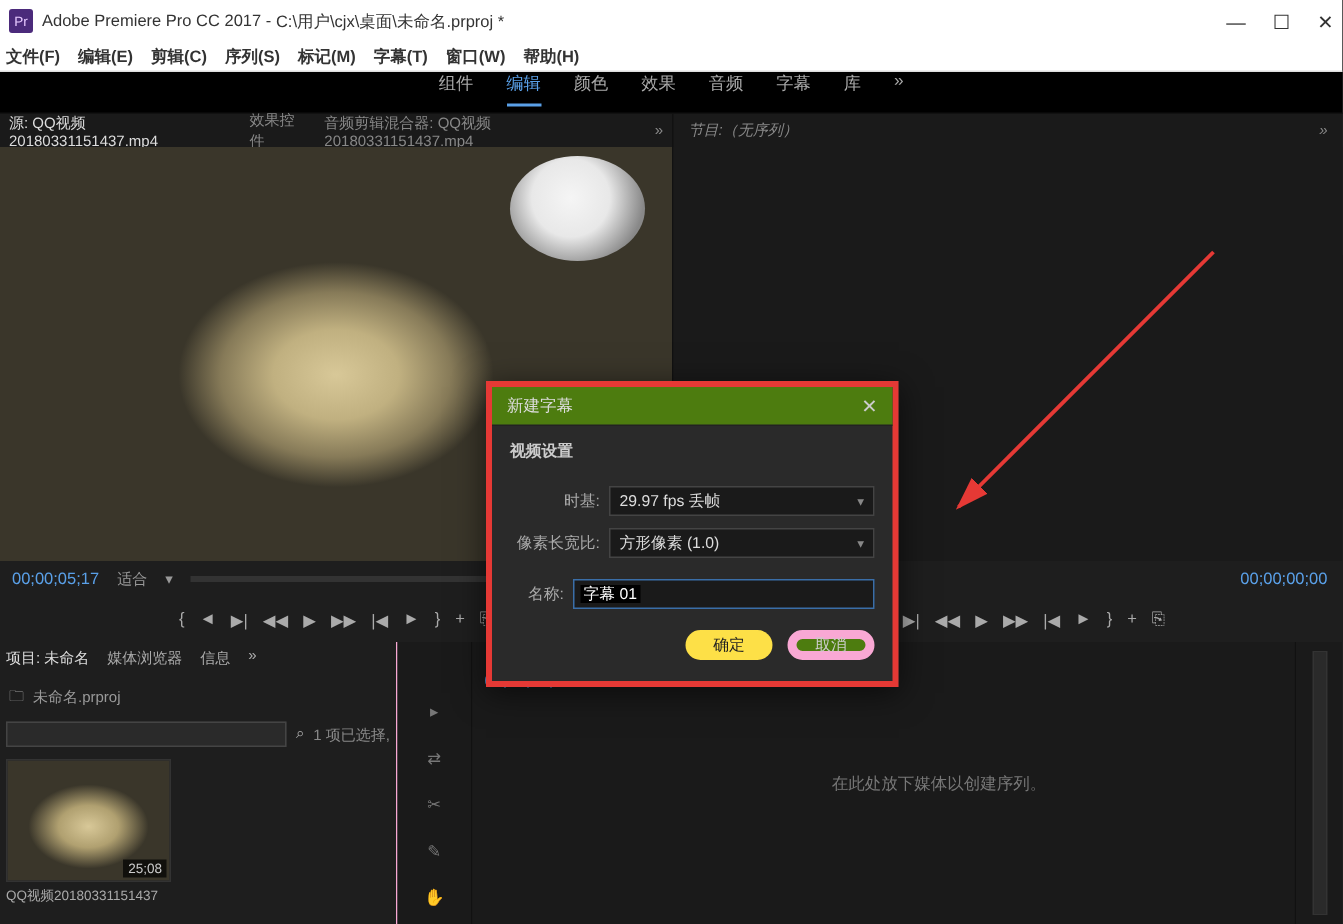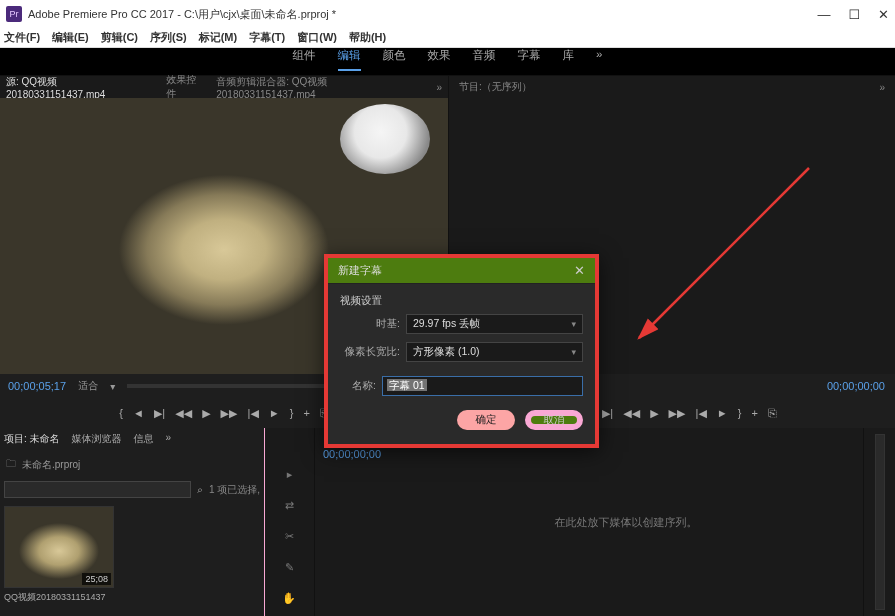--- a/index.html
+++ b/index.html
@@ -23,21 +23,21 @@
   radial-gradient(ellipse 140px 100px at 50% 55%, #d8c898 0%, #c0b080 30%, #867a58 55%, #3a362a 75%),
   linear-gradient(135deg, #2a2824 0%, #4a443a 100%); }
 .source-viewer .bowl { position: absolute; top: 2%; right: 4%; width: 90px; height: 70px; background: radial-gradient(circle at 45% 40%, #f5f5f5 0%, #e8e8e8 40%, #888 75%); border-radius: 50%; }
 .timecode-bar { height: 24px; display: flex; align-items: center; padding: 0 8px; color: #5aa0e8; font-size: 11px; background: #1e1e1e; gap: 12px; }
 .timecode-bar .fit { color: #999; font-size: 10px; }
 .timecode-bar .scrubber { flex: 1; height: 4px; background: #333; position: relative; }
 .timecode-bar .icons { color: #888; font-size: 10px; letter-spacing: 6px; }
 .transport { height: 30px; display: flex; align-items: center; justify-content: center; gap: 10px; color: #aaa; font-size: 11px; background: #1e1e1e; }
 .transport span { cursor: pointer; }
 .right-pane { flex: 1; background: #1a1a1a; border-left: 1px solid #111; display: flex; flex-direction: column; }
-.program-tabs { height: 22px; display: flex; align-items: center; padding: 0 10px; color: #888; font-size: 10px; gap: 0; }
+.program-tabs { height: 22px; display: flex; align-items: center; padding: 0 10px; color: #888; font-size: 10px; gap: 0; font-style: italic; }
 .program-viewer { flex: 1; background: #1a1a1a; position: relative; }
 .program-viewer svg { position: absolute; top: 0; left: 0; }
 .program-timecode { height: 24px; display: flex; align-items: center; justify-content: flex-end; padding: 0 10px; color: #5aa0e8; font-size: 11px; background: #1e1e1e; }
 .lower { display: flex; height: calc(100% - 28px - 20px - 28px - 352px); }
 .project-panel { width: 265px; background: #1e1e1e; border-right: 1px solid #f9a8d4; padding: 4px; color: #aaa; font-size: 10px; }
 .project-tabs { display: flex; gap: 12px; margin-bottom: 6px; }
 .project-tabs span { cursor: pointer; }
 .project-tabs .active { color: #ddd; }
 .project-path { display: flex; align-items: center; gap: 6px; padding: 4px 2px; color: #999; }
 .project-search { margin: 4px 0; display: flex; align-items: center; gap: 6px; }
@@ -52,34 +52,34 @@
 .timeline-tc { color: #5aa0e8; font-size: 11px; padding: 20px 8px 4px; }
 .timeline-empty { flex: 1; display: flex; align-items: center; justify-content: center; color: #777; font-size: 11px; }
 .audio-meter { width: 32px; background: #1a1a1a; border-left: 1px solid #111; display: flex; flex-direction: column; align-items: center; padding: 6px 0; gap: 2px; font-size: 8px; color: #666; }
 .meter-bar { width: 10px; flex: 1; background: linear-gradient(to top, #2a2a2a 0%, #2a2a2a 100%); border: 1px solid #333; }
 
 
 .dialog-wrap { position: absolute; top: 254px; left: 324px; width: 275px; border: 4px solid #e53935; background: #2a2a2a; box-shadow: 0 4px 20px rgba(0,0,0,.6); }
 .dlg-title { height: 26px; background: #4d7c0f; display: flex; align-items: center; padding: 0 10px; color: #ddd; font-size: 11px; border-bottom: 1px solid #222; }
 .dlg-close { margin-left: auto; cursor: pointer; font-size: 13px; color: #ccc; }
 .dlg-body { padding: 10px 12px 14px; color: #bbb; font-size: 10.5px; }
-.dlg-section-label { margin-bottom: 6px; color: #ccc; }
+.dlg-section-label { margin-bottom: 16px; color: #ccc; font-weight: bold; }
 .dlg-row { display: flex; align-items: center; margin-bottom: 8px; gap: 6px; }
 .dlg-row label { width: 60px; text-align: right; color: #aaa; }
 .dlg-row label.short { width: 26px; }
 .dlg-field { background: #1a1a1a; border: 1px solid #444; color: #5aa0e8; font-size: 10.5px; padding: 2px 6px; min-width: 48px; }
 .dlg-select { background: #1a1a1a; border: 1px solid #444; color: #ddd; font-size: 10.5px; padding: 2px 6px; flex: 1; display: flex; align-items: center; justify-content: space-between; cursor: pointer; }
 .dlg-select .chev { font-size: 9px; color: #888; }
 .dlg-name-row { display: flex; align-items: center; margin-top: 14px; gap: 6px; }
 .dlg-name-row label { width: 36px; text-align: right; color: #aaa; }
 .dlg-name-input { flex: 1; background: #1a1a1a; border: 1px solid #3a6ea8; color: #fff; font-size: 10.5px; padding: 2px 4px; }
-.dlg-name-input span { background: #737373; padding: 0 2px; }
+.dlg-name-input span { background: #000000; padding: 0 2px; }
 .dlg-buttons { display: flex; justify-content: flex-end; gap: 10px; margin-top: 14px; }
 .dlg-btn { width: 58px; height: 20px; border-radius: 10px; font-size: 10.5px; display: flex; align-items: center; justify-content: center; cursor: pointer; }
-.dlg-btn.ok { background: #fca5a5; color: #222; }
+.dlg-btn.ok { background: #fde047; color: #222; }
 .dlg-btn.cancel { background: #4d7c0f; color: #ccc; border: 6px solid #f9a8d4; }
 </style>
 </head>
 <body>
 
 <div class="titlebar">
   <div class="icon">Pr</div>
   <span>Adobe Premiere Pro CC 2017</span>
   <span>&nbsp;-&nbsp;</span>
   <span>C:\用户\cjx\桌面\未命名.prproj *</span>

